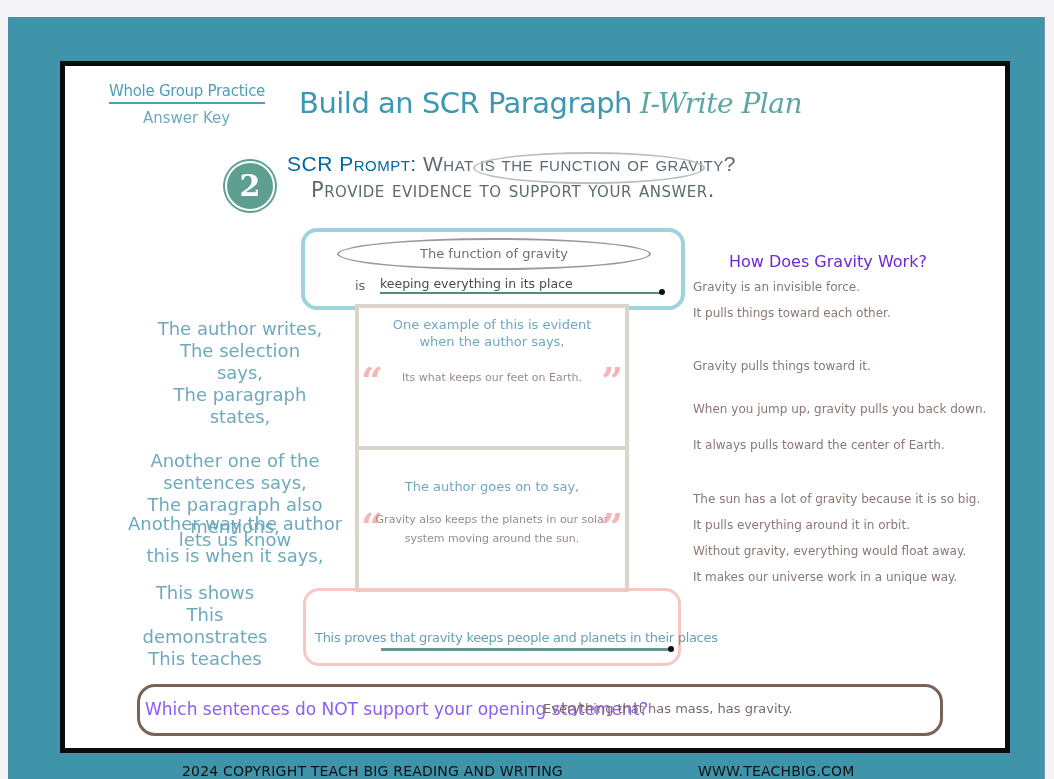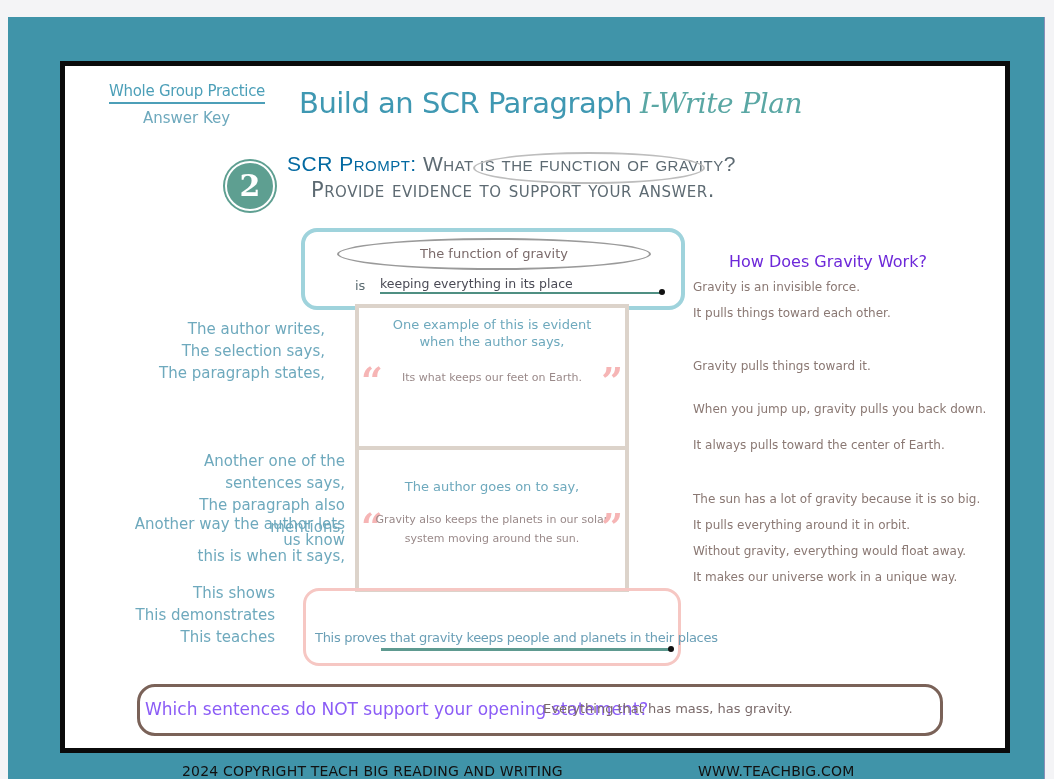--- a/index.html
+++ b/index.html
@@ -42,21 +42,21 @@
   .topic-ans { left:315px; top:210px; font-size:12.5px; color:#4a4a55; width:282px; border-bottom:2px solid #4f8f82; padding-bottom:1px; }
   .dot { width:6px; height:6px; border-radius:50%; background:#111; }
 
   .ev-box { border:4px solid #dcd3ca; background:#fff; }
   .ev1 { left:290px; top:238px; width:266px; height:138px; }
   .ev2 { left:290px; top:380px; width:266px; height:138px; }
   .ev-head { width:100%; text-align:center; font-size:13px; color:#6ea9bd; line-height:17px; }
   .ev-quote { width:100%; text-align:center; font-size:11px; color:#9a8a8a; line-height:19px; }
   .qm { font-size:38px; color:#f6b5b5; font-family:"DejaVu Serif", serif; font-weight:bold; line-height:30px; }
 
-  .stems { text-align:right; font-size:15px; color:#6ea9bd; line-height:22px; }
+  .stems { text-align:center; font-size:18px; color:#6ea9bd; line-height:22px; }
 
   .conc-box { left:238px; top:522px; width:372px; height:72px; border:3px solid #f6c7c3; border-radius:16px; }
   .conc-text { left:250px; top:564px; font-size:13px; color:#6a9fb6; letter-spacing:-0.3px; }
   .conc-line { left:316px; top:582px; width:290px; height:0; border-bottom:3px solid #5e9a90; }
 
   .passage-title { left:664px; top:186px; font-size:16px; color:#6d28d9; }
   .passage { left:628px; font-size:12px; color:#8a7873; }
 
   .bottom-box { left:72px; top:618px; width:800px; height:46px; border:3px solid #7a6258; border-radius:18px; }
   .bottom-q { left:80px; top:633px; font-size:17px; color:#8b5cf6; }

